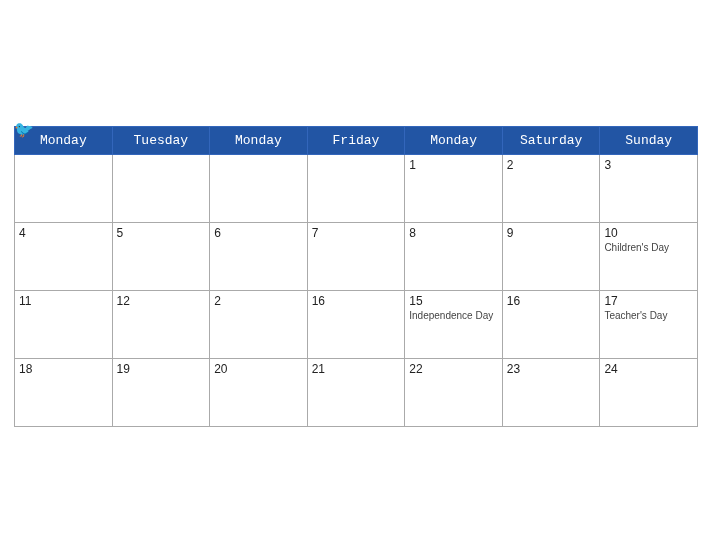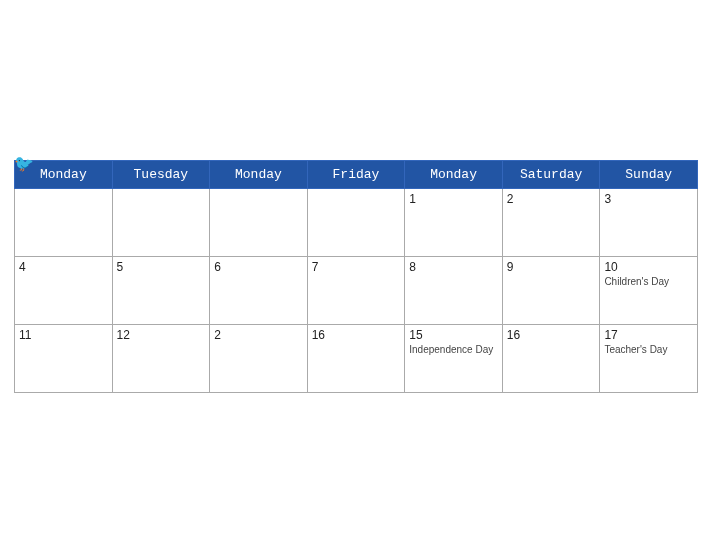--- a/index.html
+++ b/index.html
@@ -192,15 +192,38 @@
           </td>
           <td>
             <span class="day-number">16</span>
           </td>
           <td><span class="day-number">15</span><span class="day-event">Independence Day</span></td>
           <td>
             <span class="day-number">16</span>
           </td>
           <td><span class="day-number">17</span><span class="day-event">Teacher's Day</span></td>
         </tr>
+        <tr class="week-row">
+          <td>
+            <span class="day-number">18</span>
+          </td>
+          <td>
+            <span class="day-number">19</span>
+          </td>
+          <td>
+            <span class="day-number">20</span>
+          </td>
+          <td>
+            <span class="day-number">21</span>
+          </td>
+          <td>
+            <span class="day-number">22</span>
+          </td>
+          <td>
+            <span class="day-number">23</span>
+          </td>
+          <td>
+            <span class="day-number">24</span>
+          </td>
+        </tr>
       </tbody>
   </table>
 </div>
 
 </body></html>

